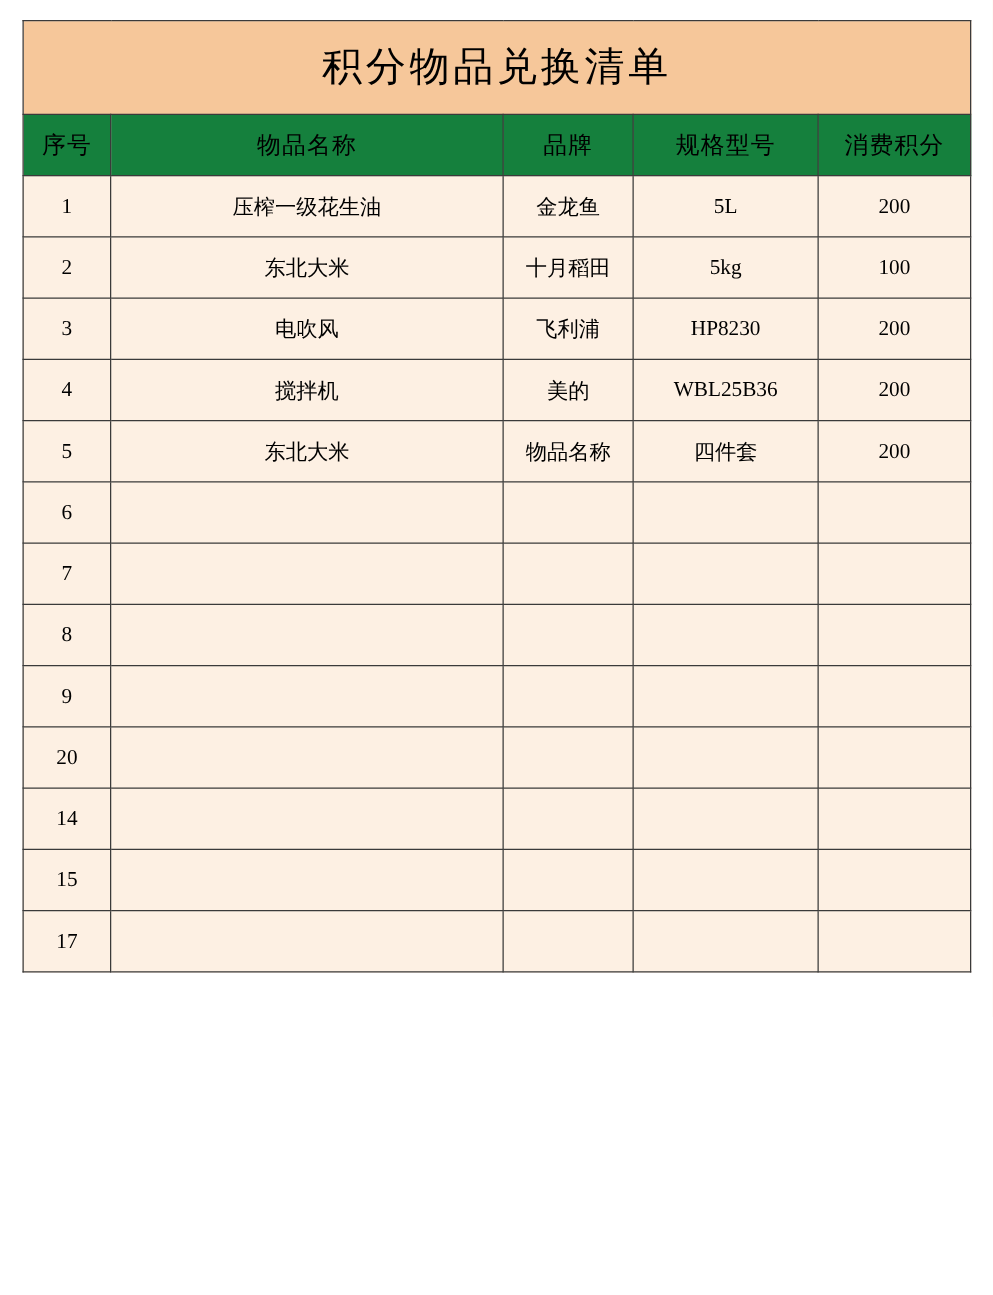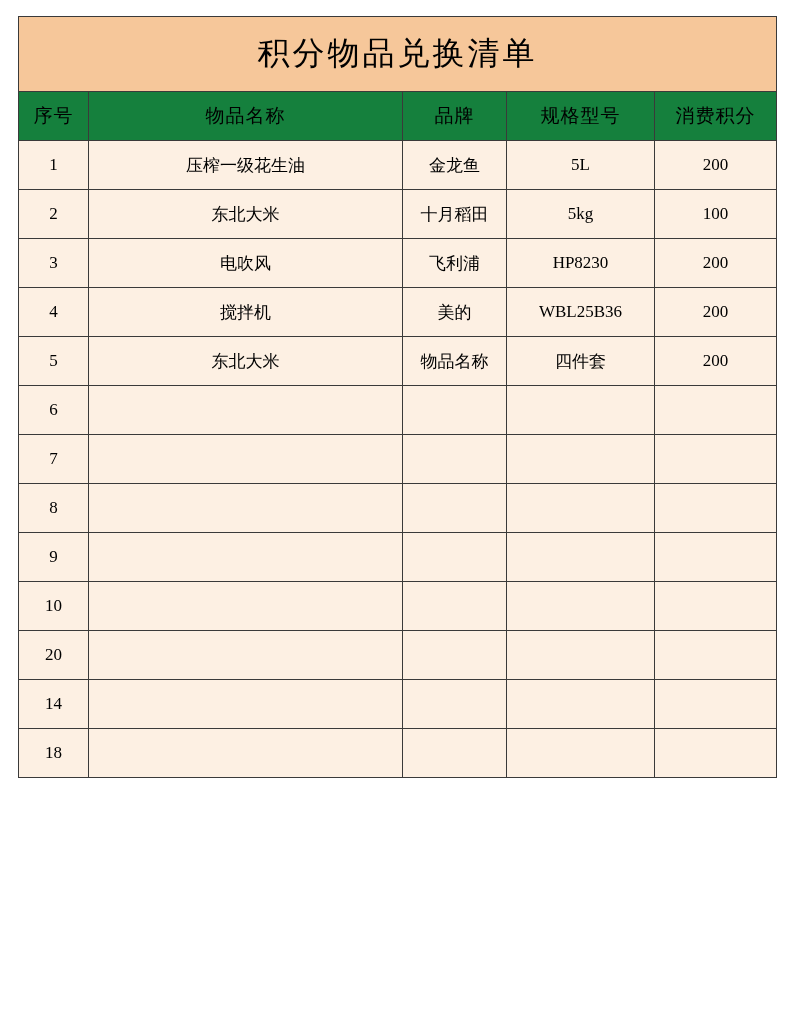--- a/index.html
+++ b/index.html
@@ -140,42 +140,42 @@
         <td></td>
       </tr>
       <tr class="body-row">
         <td>9</td>
         <td></td>
         <td></td>
         <td></td>
         <td></td>
       </tr>
       <tr class="body-row">
-        <td>10</td>
-        <td></td>
-        <td></td>
-        <td></td>
-        <td></td>
-      </tr>
-      <tr class="body-row">
         <td>20</td>
         <td></td>
         <td></td>
         <td></td>
         <td></td>
       </tr>
       <tr class="body-row">
         <td>14</td>
         <td></td>
         <td></td>
         <td></td>
         <td></td>
       </tr>
       <tr class="body-row">
-        <td>18</td>
+        <td>15</td>
+        <td></td>
+        <td></td>
+        <td></td>
+        <td></td>
+      </tr>
+      <tr class="body-row">
+        <td>17</td>
         <td></td>
         <td></td>
         <td></td>
         <td></td>
       </tr>
     </tbody>
   </table>
 </div>
 
 </body></html>

